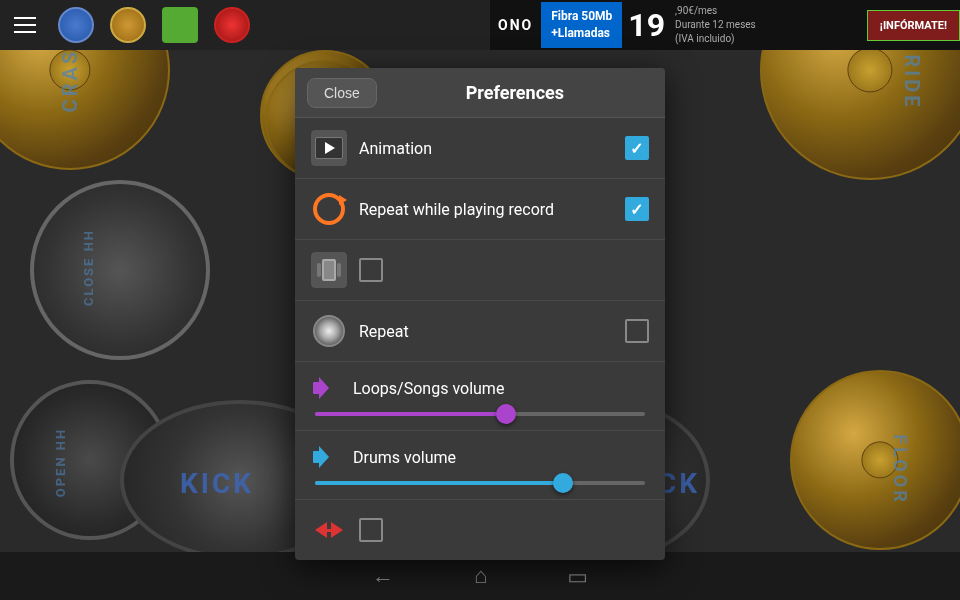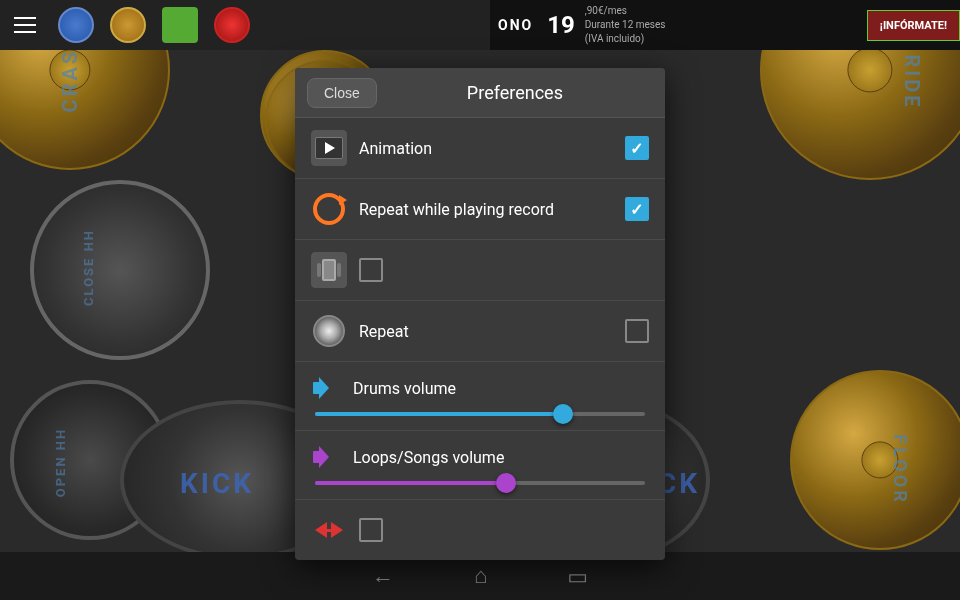--- a/index.html
+++ b/index.html
@@ -139,21 +139,21 @@
       color: #fff;
       font-size: 12px;
       font-weight: bold;
       padding: 6px 10px;
       line-height: 1.4;
       flex-shrink: 0;
     }
     .ad-price {
       background: #111;
       color: #fff;
-      font-size: 24px;
+      font-size: 32px;
       font-weight: bold;
       padding: 0 6px;
       flex-shrink: 0;
     }
     .ad-price-detail {
       background: #111;
       color: #aaa;
       font-size: 10px;
       line-height: 1.4;
       padding: 0 4px;
@@ -226,21 +226,21 @@
       padding: 6px 16px;
       font-size: 14px;
       cursor: pointer;
     }
 
     .prefs-title {
       flex: 1;
       text-align: center;
       color: #fff;
       font-size: 18px;
-      font-weight: normal;
+      font-weight: bold;
     }
 
     .prefs-row {
       display: flex;
       align-items: center;
       padding: 12px 16px;
       border-bottom: 1px solid #4a4a4a;
       min-height: 60px;
     }
 
@@ -554,20 +554,24 @@
   <div class="toolbar-icon">
     <div class="icon-green"></div>
   </div>
   <div class="toolbar-icon">
     <div class="icon-record"></div>
   </div>
 </div>
 
 <div class="ad-banner">
   <div class="ad-logo">ONO</div>
+  <div class="ad-text1">
+    <span>Fibra 50Mb</span><br>
+    <span>+Llamadas</span>
+  </div>
   <div class="ad-price">19</div>
   <div class="ad-price-detail">
     <span>,90€/mes</span><br>
     <span>Durante 12 meses</span><br>
     <span>(IVA incluido)</span>
   </div>
   <div class="ad-cta">¡INFÓRMATE!</div>
 </div>
 
 <div class="modal-overlay">
@@ -604,46 +608,46 @@
       </div>
       <div class="checkbox"></div>
     </div>
 
     <div class="prefs-row">
       <div class="prefs-row-icon">
         <div class="rimshot-icon"></div>
       </div>
       <div class="prefs-row-label">Repeat</div>
       <div class="checkbox"></div>
+    </div>
+
+    <div class="slider-row">
+      <div class="slider-row-top">
+        <div class="slider-icon">
+          <div class="vol-icon-purple"></div>
+        </div>
+        <div class="slider-label">Loops/Songs volume</div>
+      </div>
+      <div class="slider-track">
+        <div class="slider-fill" style="width:58%;background:#aa44cc;">
+          <div class="slider-thumb" style="background:#aa44cc;"></div>
+        </div>
+      </div>
     </div>
 
     <div class="slider-row">
       <div class="slider-row-top">
         <div class="slider-icon">
           <div class="vol-icon-blue"></div>
         </div>
         <div class="slider-label">Drums volume</div>
       </div>
       <div class="slider-track">
         <div class="slider-fill" style="width:75%;">
           <div class="slider-thumb"></div>
-        </div>
-      </div>
-    </div>
-
-    <div class="slider-row">
-      <div class="slider-row-top">
-        <div class="slider-icon">
-          <div class="vol-icon-purple"></div>
-        </div>
-        <div class="slider-label">Loops/Songs volume</div>
-      </div>
-      <div class="slider-track">
-        <div class="slider-fill" style="width:58%;background:#aa44cc;">
-          <div class="slider-thumb" style="background:#aa44cc;"></div>
         </div>
       </div>
     </div>
 
     <div class="prefs-row" style="border-bottom:none;">
       <div class="prefs-row-icon">
         <div class="immersive-icon">
           <div class="arrow-left"></div>
           <div class="arrow-line"></div>
           <div class="arrow-right"></div>

